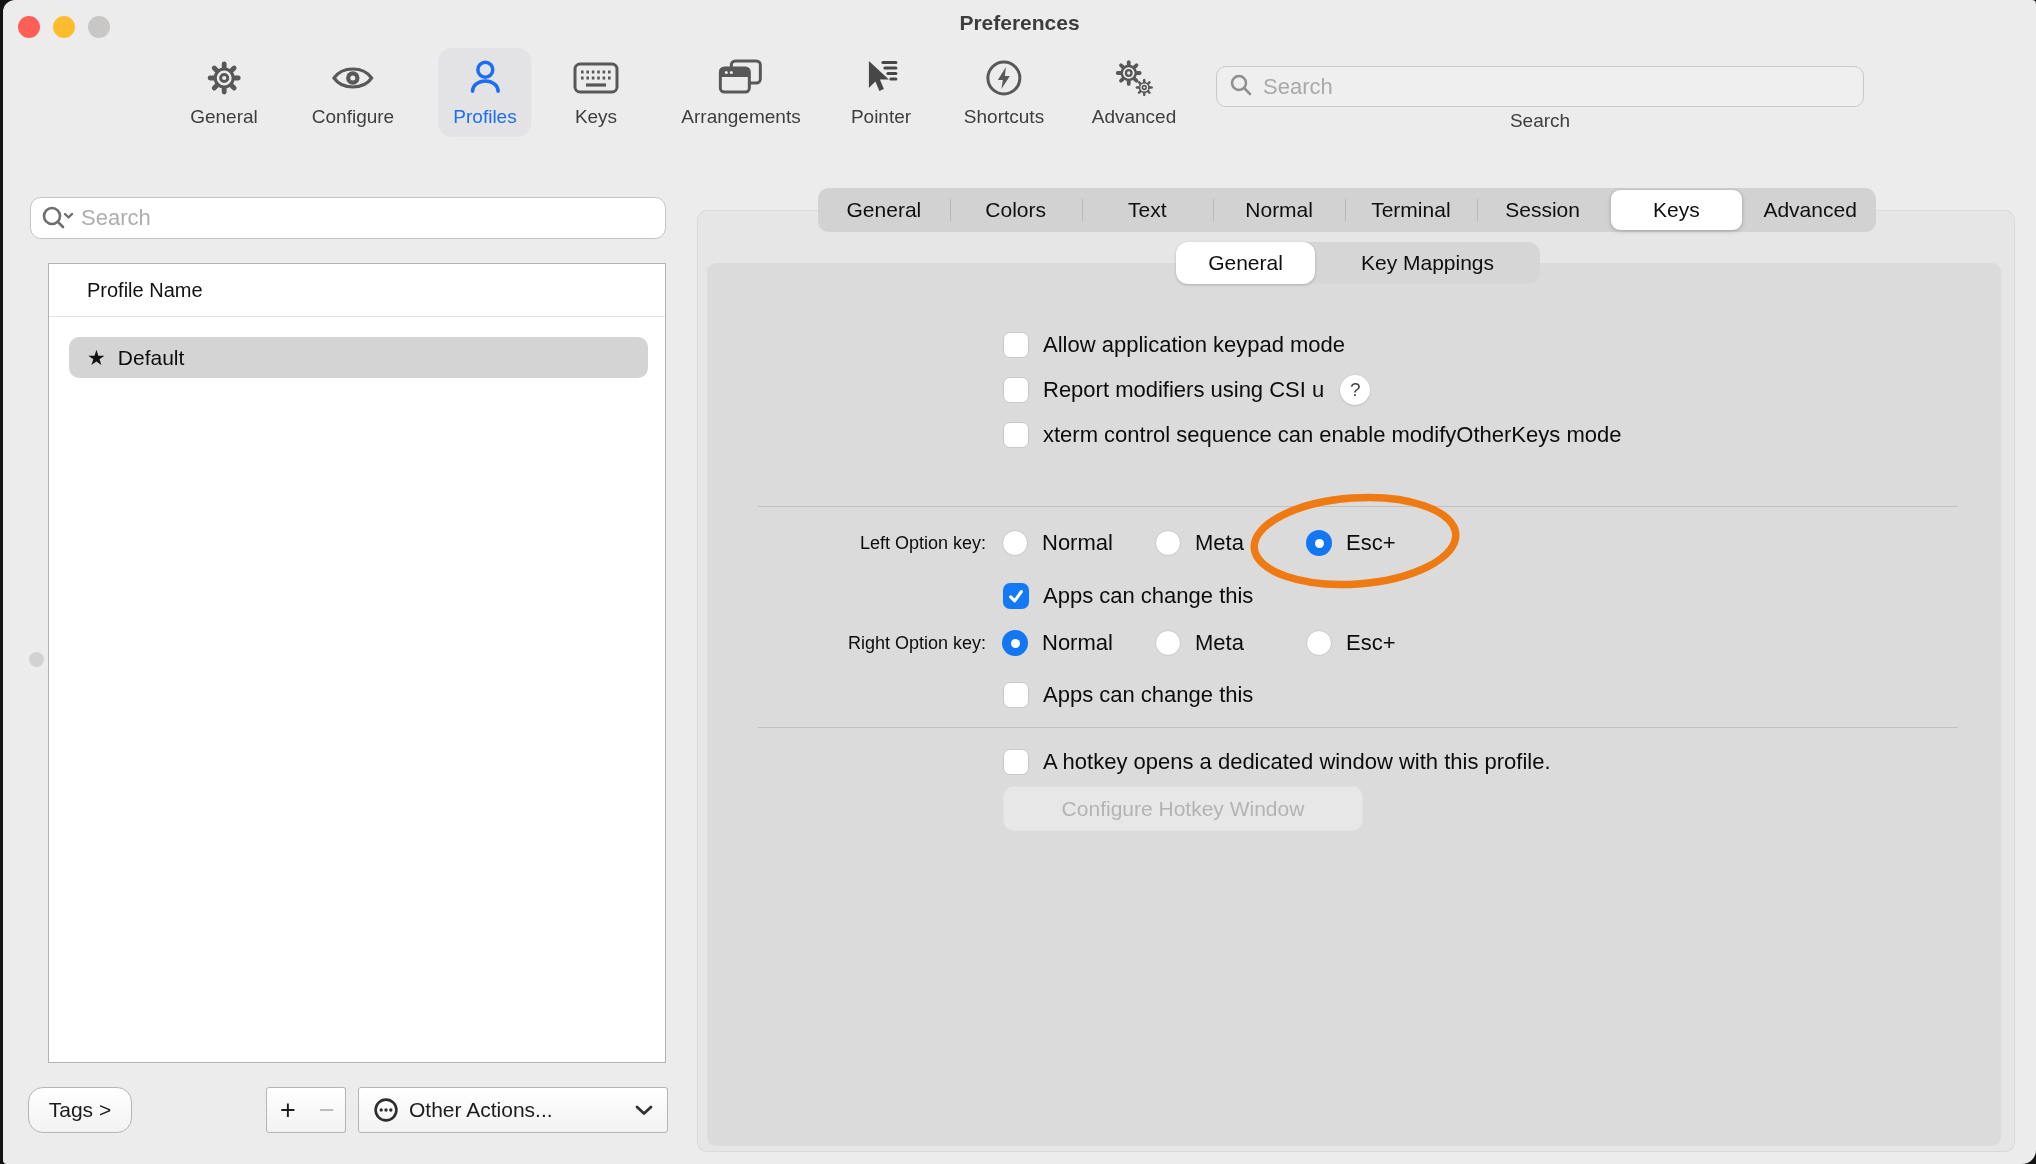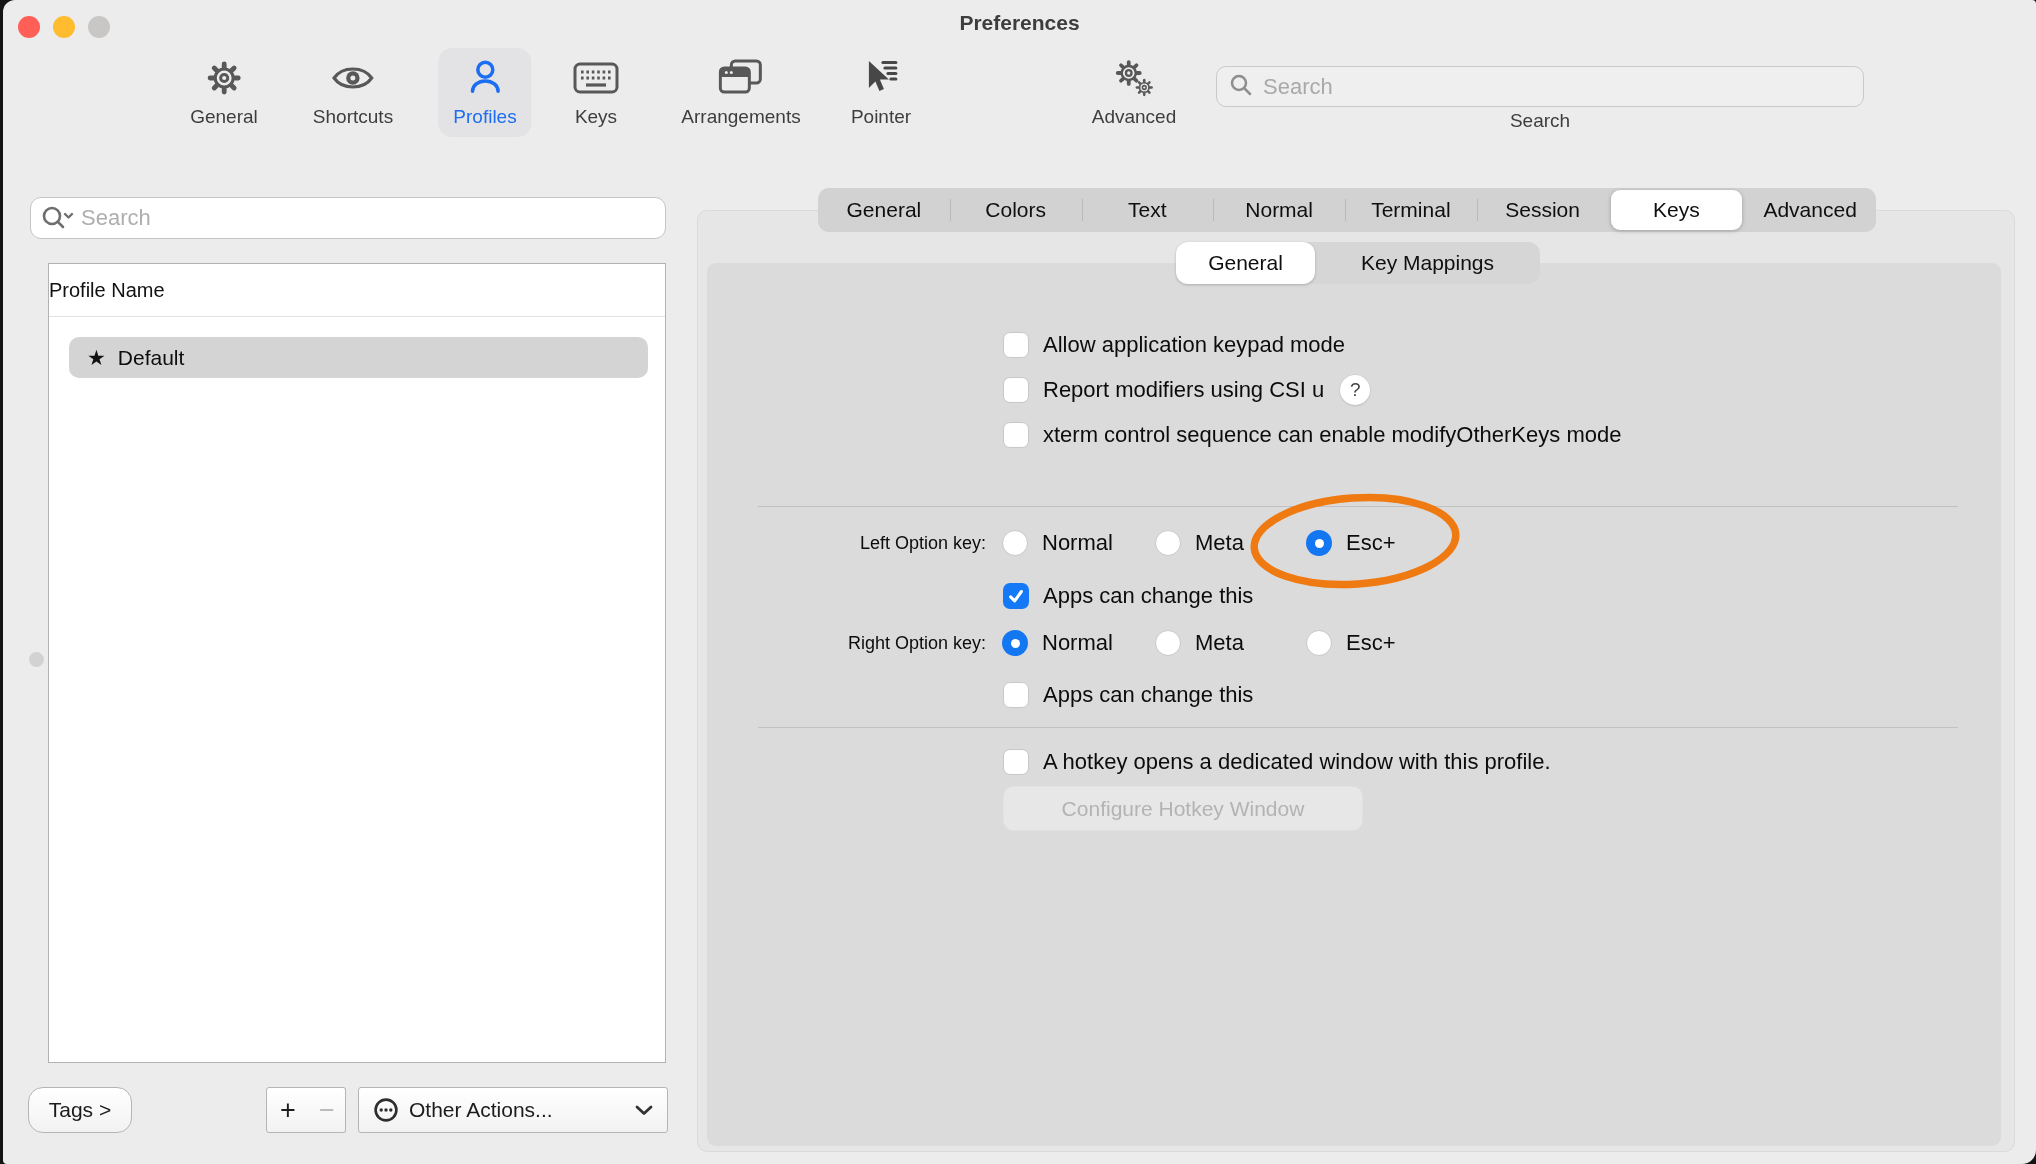--- a/index.html
+++ b/index.html
@@ -29,21 +29,21 @@
                      font-size:19px; color:#3e3e3e; }
 
   
   .sb-search { position:absolute; left:27px; top:197px; width:636px; height:42px; background:#fff;
                border:1.5px solid #c5c5c5; border-radius:11px; display:flex; align-items:center; padding:0 10px; gap:6px; }
   .sb-search input { border:none; outline:none; font-size:22px; width:100%; font-family:inherit; color:#333; }
   .sb-search input::placeholder { color:#aeaeae; }
   .profile-list { position:absolute; left:45px; top:263px; width:618px; height:800px; background:#fff;
                   border:1px solid #b2b2b2; }
   .pl-header { height:53px; border-bottom:1px solid #e2e2e2; display:flex; align-items:center;
-               font-size:20px; color:#111; }
+               padding-left:38px; font-size:20px; color:#111; }
   .pl-row { position:absolute; left:20px; right:17px; top:73px; height:41px; background:#d4d4d4;
             border-radius:10px; display:flex; align-items:center; padding-left:18px; gap:12px; font-size:21px; }
   .pl-star { font-size:21px; color:#111; line-height:1; }
   .split-dot { position:absolute; left:26px; top:652px; width:15px; height:15px; border-radius:50%; background:#d2d2d2; }
 
   .btn { background:linear-gradient(#ffffff,#f2f2f2); border:1px solid #b5b5b5; display:flex;
          align-items:center; justify-content:center; font-size:21px; color:#1c1c1c; }
   .tags-btn { position:absolute; left:25px; top:1087px; width:104px; height:46px; border-radius:15px; }
   .plus-btn { position:absolute; left:263px; top:1087px; width:44px; height:46px; border-radius:3px 0 0 3px; font-size:27px; }
   .minus-btn{ position:absolute; left:306px; top:1087px; width:37px; height:46px; border-left:none;
@@ -133,21 +133,21 @@
     <span class="tb-label">General</span>
   </div>
   <div class="tb-item" style="left:350px">
     <span class="tb-icon">
       <svg width="46" height="30" viewBox="-22 -14 44 28">
         <path d="M-18 0 C-10 -11.5 10 -11.5 18 0 C10 11.5 -10 11.5 -18 0 Z" fill="none" stroke="#585858" stroke-width="3"></path>
         <circle r="6.4" fill="#585858"></circle>
           <circle r="2.4" fill="#ececec"></circle>
         </svg>
       </span>
-    <span class="tb-label">Shortcuts</span>
+    <span class="tb-label">Configure</span>
   </div>
   <div class="tb-item selected" style="left:482px">
     <span class="tb-icon">
       <svg width="36" height="44" viewBox="-16 -20 32 40">
         <circle cy="-7.5" r="6.8" fill="none" stroke="#1b6ef3" stroke-width="3.2"></circle>
         <path d="M-11.6 12 a11.6 9.3 0 0 1 23.2 0" fill="none" stroke="#1b6ef3" stroke-width="3.2" stroke-linecap="round"></path>
         </svg>
       </span>
     <span class="tb-label">Profiles</span>
   </div>
@@ -180,20 +180,29 @@
         <path d="M8 3 L8 30 L14.5 23.5 L18.5 33 L23 31 L19 21.5 L28 21.5 Z" fill="#474747"></path>
         <g stroke="#474747" stroke-width="3" stroke-linecap="round">
           <line x1="22" y1="4.5" x2="35" y2="4.5"></line>
             <line x1="24" y1="10" x2="35" y2="10"></line>
           <line x1="27" y1="15.5" x2="35" y2="15.5"></line>
             <line x1="30" y1="21" x2="35" y2="21"></line>
           </g>
         </svg>
       </span>
     <span class="tb-label">Pointer</span>
+  </div>
+  <div class="tb-item" style="left:1001px">
+    <span class="tb-icon">
+      <svg width="40" height="40" viewBox="-20 -20 40 40">
+        <circle r="16" fill="none" stroke="#585858" stroke-width="3"></circle>
+        <path d="M2 -11 L-6 2 L-1 2 L-2.5 11 L6 -2 L1 -2 Z" fill="#585858"></path>
+        </svg>
+      </span>
+    <span class="tb-label">Shortcuts</span>
   </div>
   <div class="tb-item" style="left:1131px">
     <span class="tb-icon">
       <svg width="46" height="46" viewBox="-23 -23 46 46">
         <g transform="translate(-5,-5) scale(0.82)">
             <use href="#gearshape"></use>
           </g>
         <g transform="translate(10.5,9.5) scale(0.55)">
             <use href="#gearshape"></use>
           </g>

